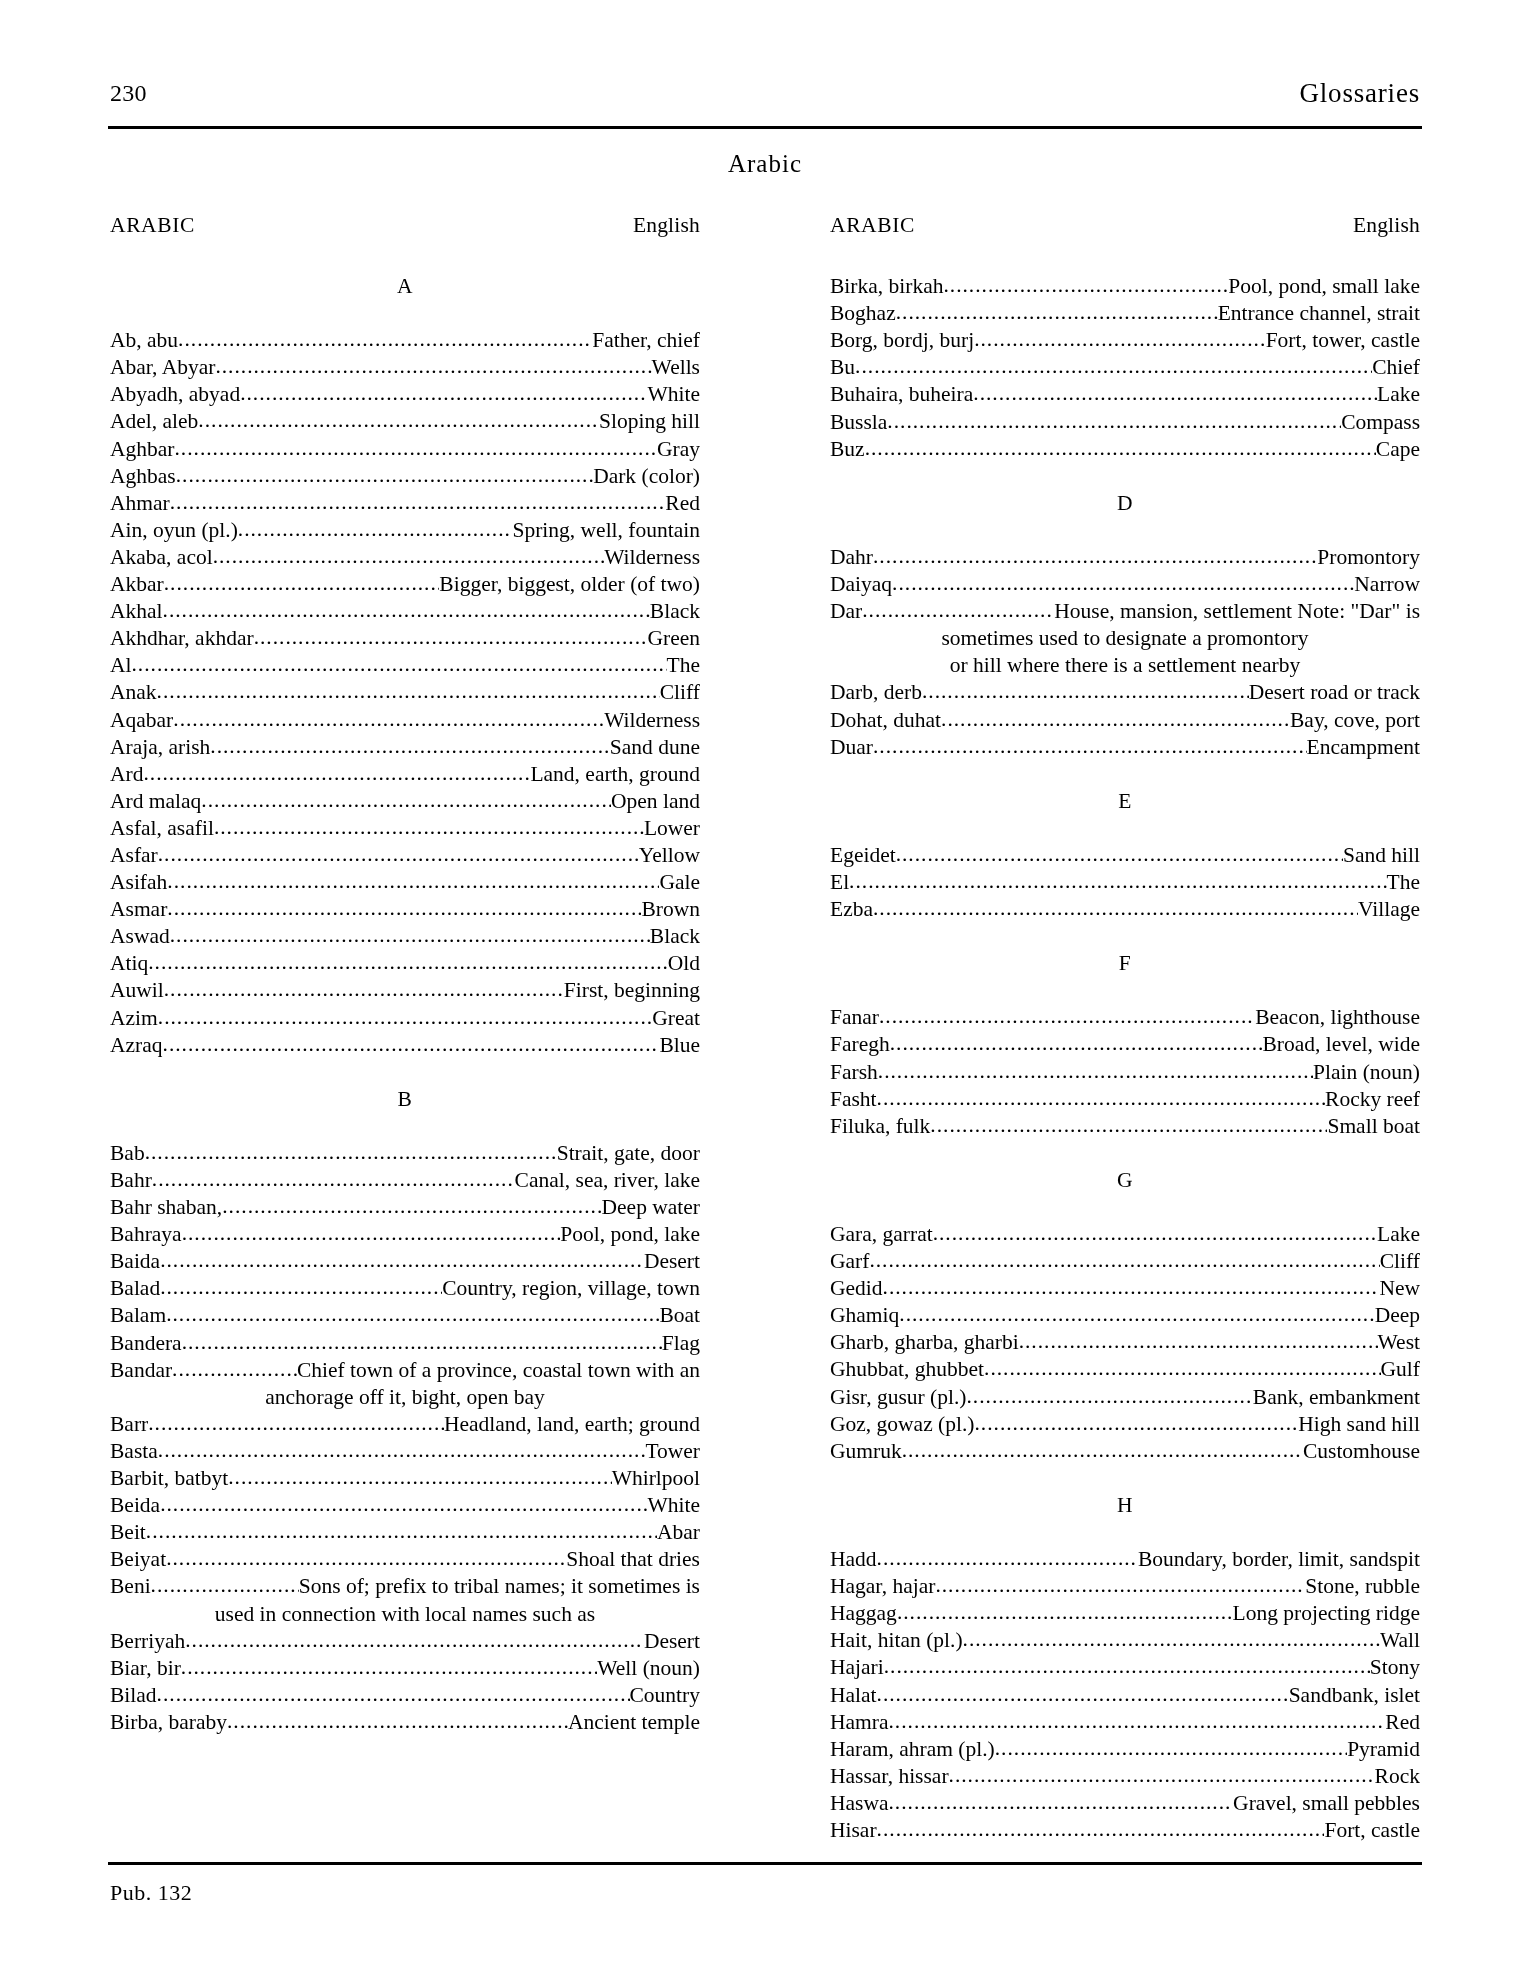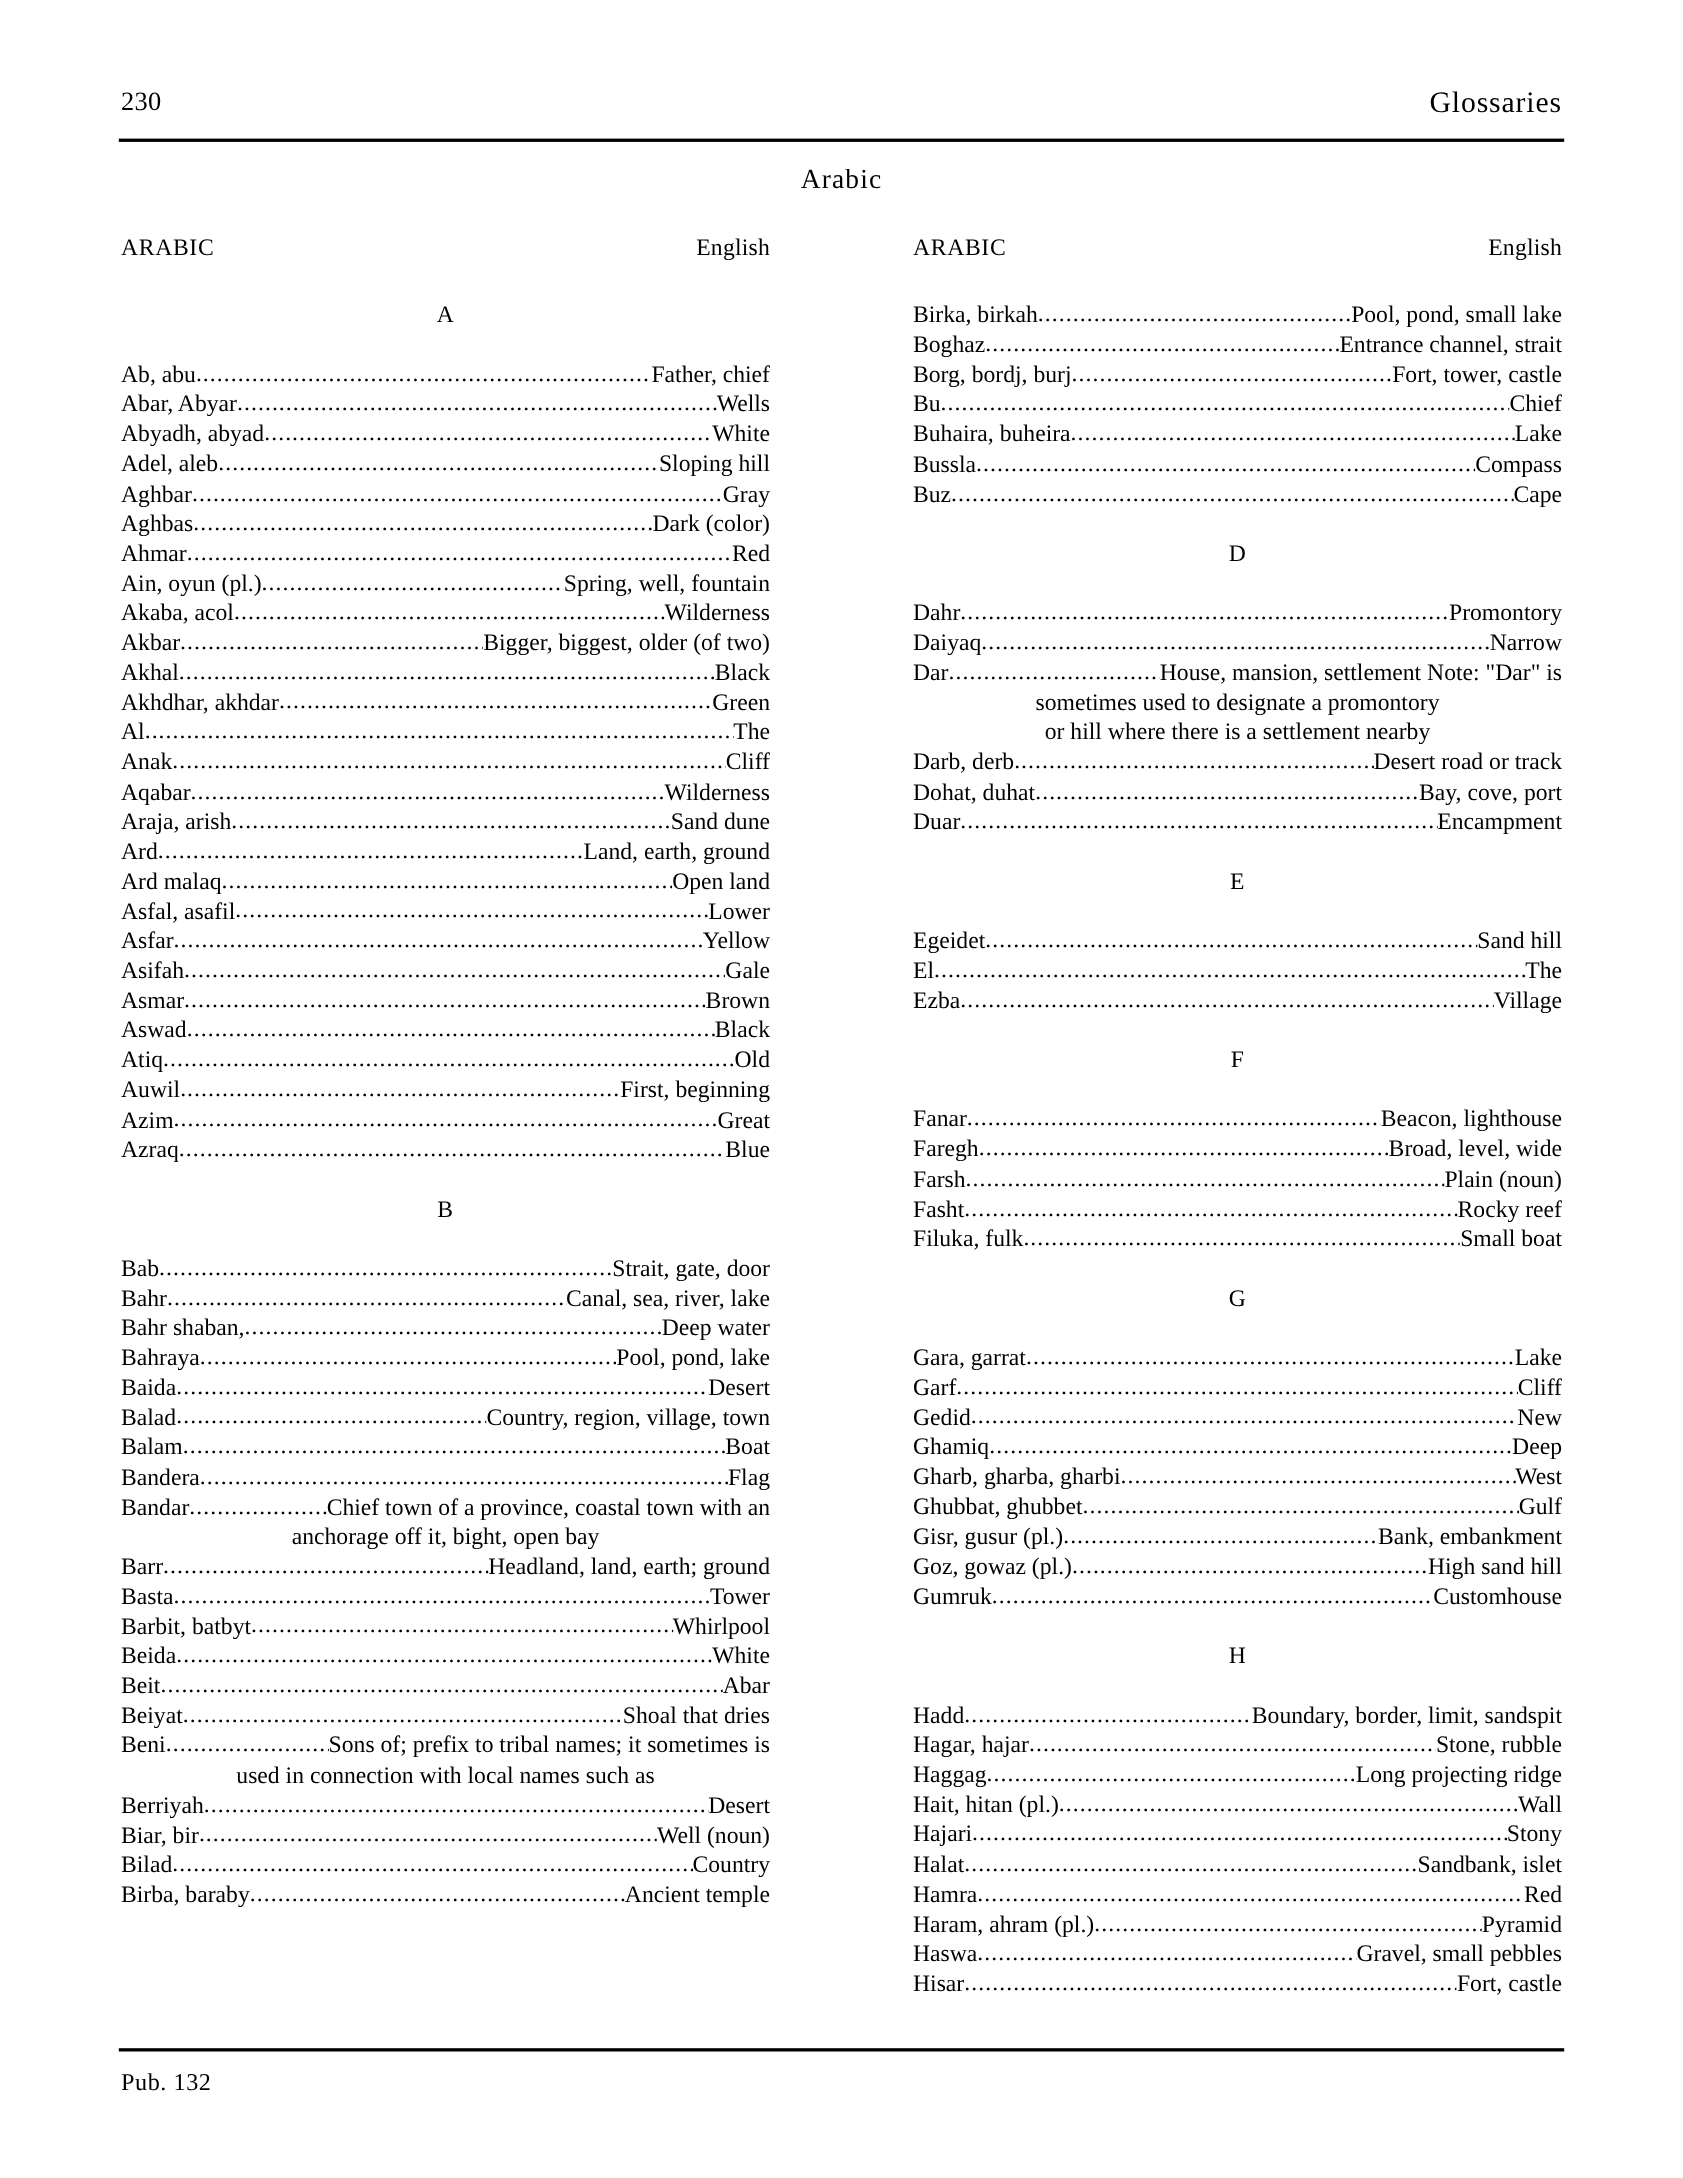--- a/index.html
+++ b/index.html
@@ -627,20 +627,25 @@
           <span class="term">Hamra</span>
           <span class="leader"></span>
           <span class="gloss">Red</span>
         </div>
         <div class="entry">
           <span class="term">Haram, ahram (pl.)</span>
           <span class="leader"></span>
           <span class="gloss">Pyramid</span>
         </div>
         <div class="entry">
+          <span class="term">Hassar, hissar</span>
+          <span class="leader"></span>
+          <span class="gloss">Rock</span>
+        </div>
+        <div class="entry">
           <span class="term">Haswa</span>
           <span class="leader"></span>
           <span class="gloss">Gravel, small pebbles</span>
         </div>
         <div class="entry">
           <span class="term">Hisar</span>
           <span class="leader"></span>
           <span class="gloss">Fort, castle</span>
         </div>
       </div>

